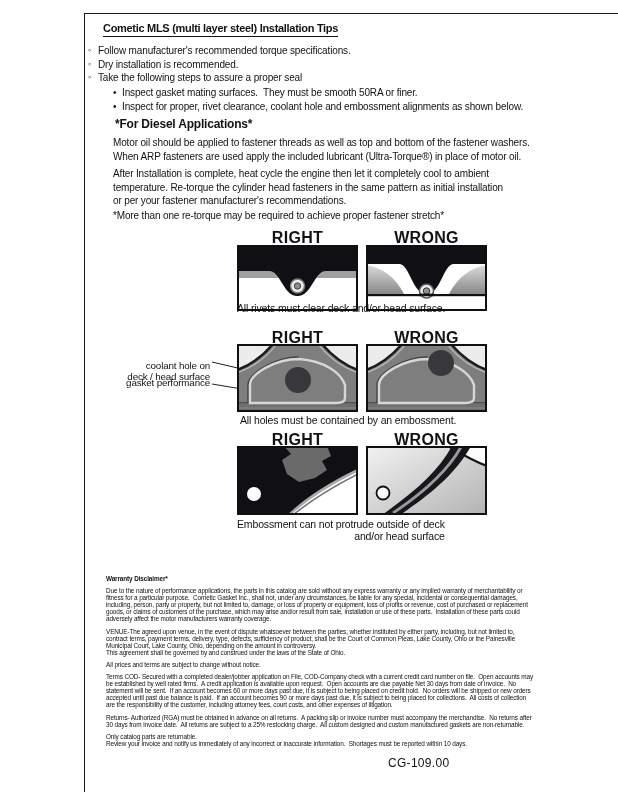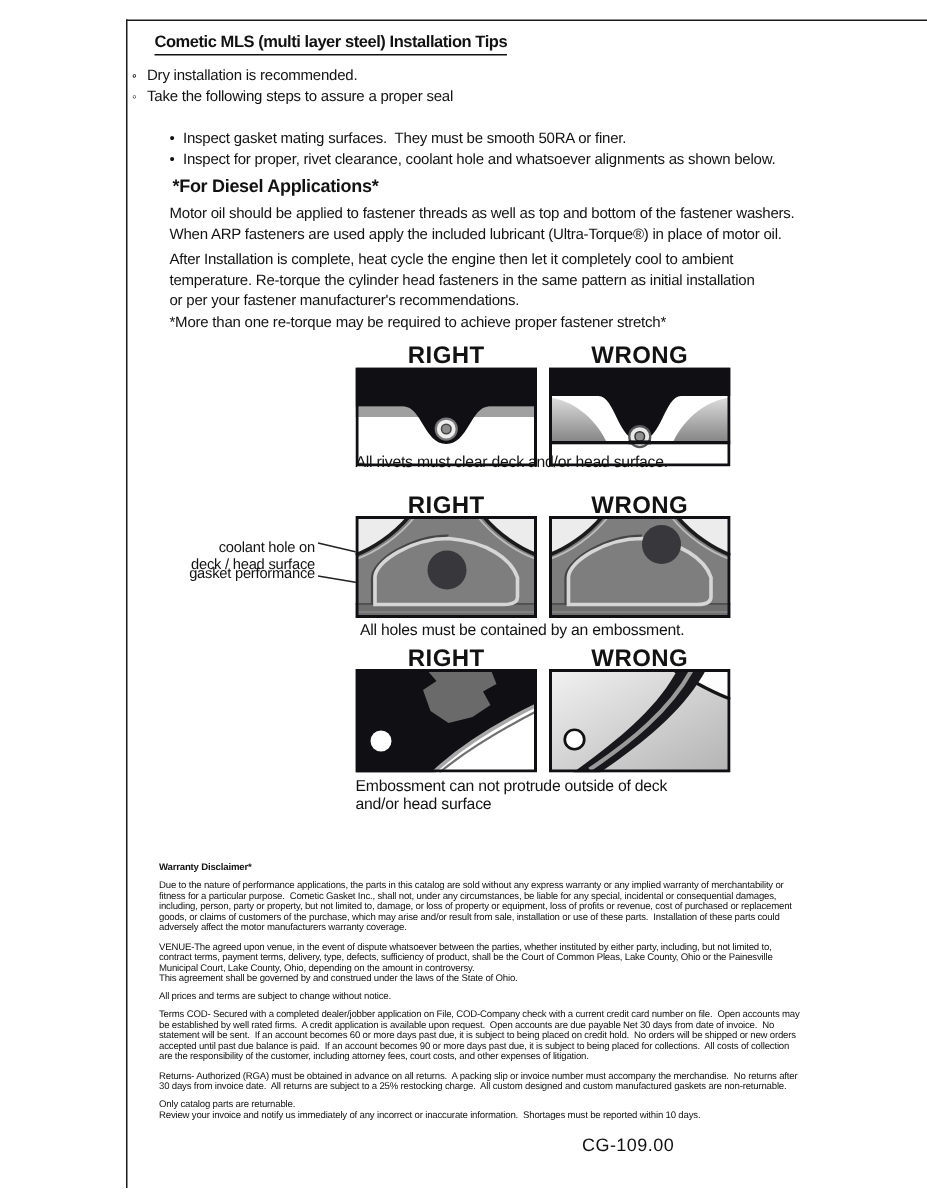--- a/index.html
+++ b/index.html
@@ -43,28 +43,28 @@
 <body>
 
 <div id="page">
 
   <div id="edge-top" class="edge"></div>
   <div id="edge-left" class="edge"></div>
 
   <div id="title" class="pre">Cometic MLS (multi layer steel) Installation Tips</div>
 
   <div id="bullets" class="body-txt">
-    <div class="bullet"><span class="m">◦</span></div>
+    <div class="bullet"><span class="m">◦</span><span class="pre">Follow manufacturer's recommended torque specifications.</span></div>
     <div class="bullet"><span class="m">◦</span><span class="pre">Dry installation is recommended.</span></div>
     <div class="bullet"><span class="m">◦</span><span class="pre">Take the following steps to assure a proper seal</span></div>
   </div>
 
   <div id="subbullets" class="body-txt">
     <div class="subbullet"><span class="m">•</span><span class="pre">Inspect gasket mating surfaces.  They must be smooth 50RA or finer.</span></div>
-    <div class="subbullet"><span class="m">•</span><span class="pre">Inspect for proper, rivet clearance, coolant hole and whatsoever alignments as shown below.</span></div>
+    <div class="subbullet"><span class="m">•</span><span class="pre">Inspect for proper, rivet clearance, coolant hole and embossment alignments as shown below.</span></div>
   </div>
 
   <div id="diesel-heading" class="pre">*For Diesel Applications*</div>
   <div id="diesel-p1" class="body-txt pre">Motor oil should be applied to fastener threads as well as top and bottom of the fastener washers.
 When ARP fasteners are used apply the included lubricant (Ultra-Torque®) in place of motor oil.</div>
   <div id="diesel-note" class="body-txt pre">*More than one re-torque may be required to achieve proper fastener stretch*</div>
   <div id="diesel-p2" class="body-txt pre">After Installation is complete, heat cycle the engine then let it completely cool to ambient
 temperature. Re-torque the cylinder head fasteners in the same pattern as initial installation
 or per your fastener manufacturer's recommendations.</div>
 
@@ -175,21 +175,21 @@
       </defs>
       <rect x="0" y="0" width="121" height="69" fill="url(#gw3)"></rect>
       <path d="M121 0 H82 C97 9 110 16 121 20 Z" fill="#fdfdfd"></path>
       <path d="M82 0 C97 9 110 16 121 20" stroke="#151515" stroke-width="2.2" fill="none"></path>
       <path d="M86 0 H105 C90 28 62 50 34 69 H16 C48 46 72 26 86 0 Z" fill="#18181c"></path>
       <path d="M95 1 C80 28 54 49 27 67" stroke="#9a9a9a" stroke-width="2.8" fill="none"></path>
       <circle cx="17" cy="47" r="6.5" fill="#ffffff" stroke="#111" stroke-width="1.8"></circle>
       <rect x="1" y="1" width="119" height="67" fill="none" stroke="#101014" stroke-width="2"></rect>
     </svg>
   </div>
-  <div class="caption pre" style="left:237px;top:519px;">Embossment can not protrude outside of deck
+  <div class="caption pre" style="left:237px;top:519px;text-align:right;">Embossment can not protrude outside of deck
 and/or head surface</div>
 
   <div id="legal">
     <p class="lg-h pre">Warranty Disclaimer*</p>
     <p class="pre">Due to the nature of performance applications, the parts in this catalog are sold without any express warranty or any implied warranty of merchantability or
 fitness for a particular purpose.  Cometic Gasket Inc., shall not, under any circumstances, be liable for any special, incidental or consequential damages,
 including, person, party or property, but not limited to, damage, or loss of property or equipment, loss of profits or revenue, cost of purchased or replacement
 goods, or claims of customers of the purchase, which may arise and/or result from sale, installation or use of these parts.  Installation of these parts could
 adversely affect the motor manufacturers warranty coverage.</p>
     <p class="pre">VENUE-The agreed upon venue, in the event of dispute whatsoever between the parties, whether instituted by either party, including, but not limited to,

